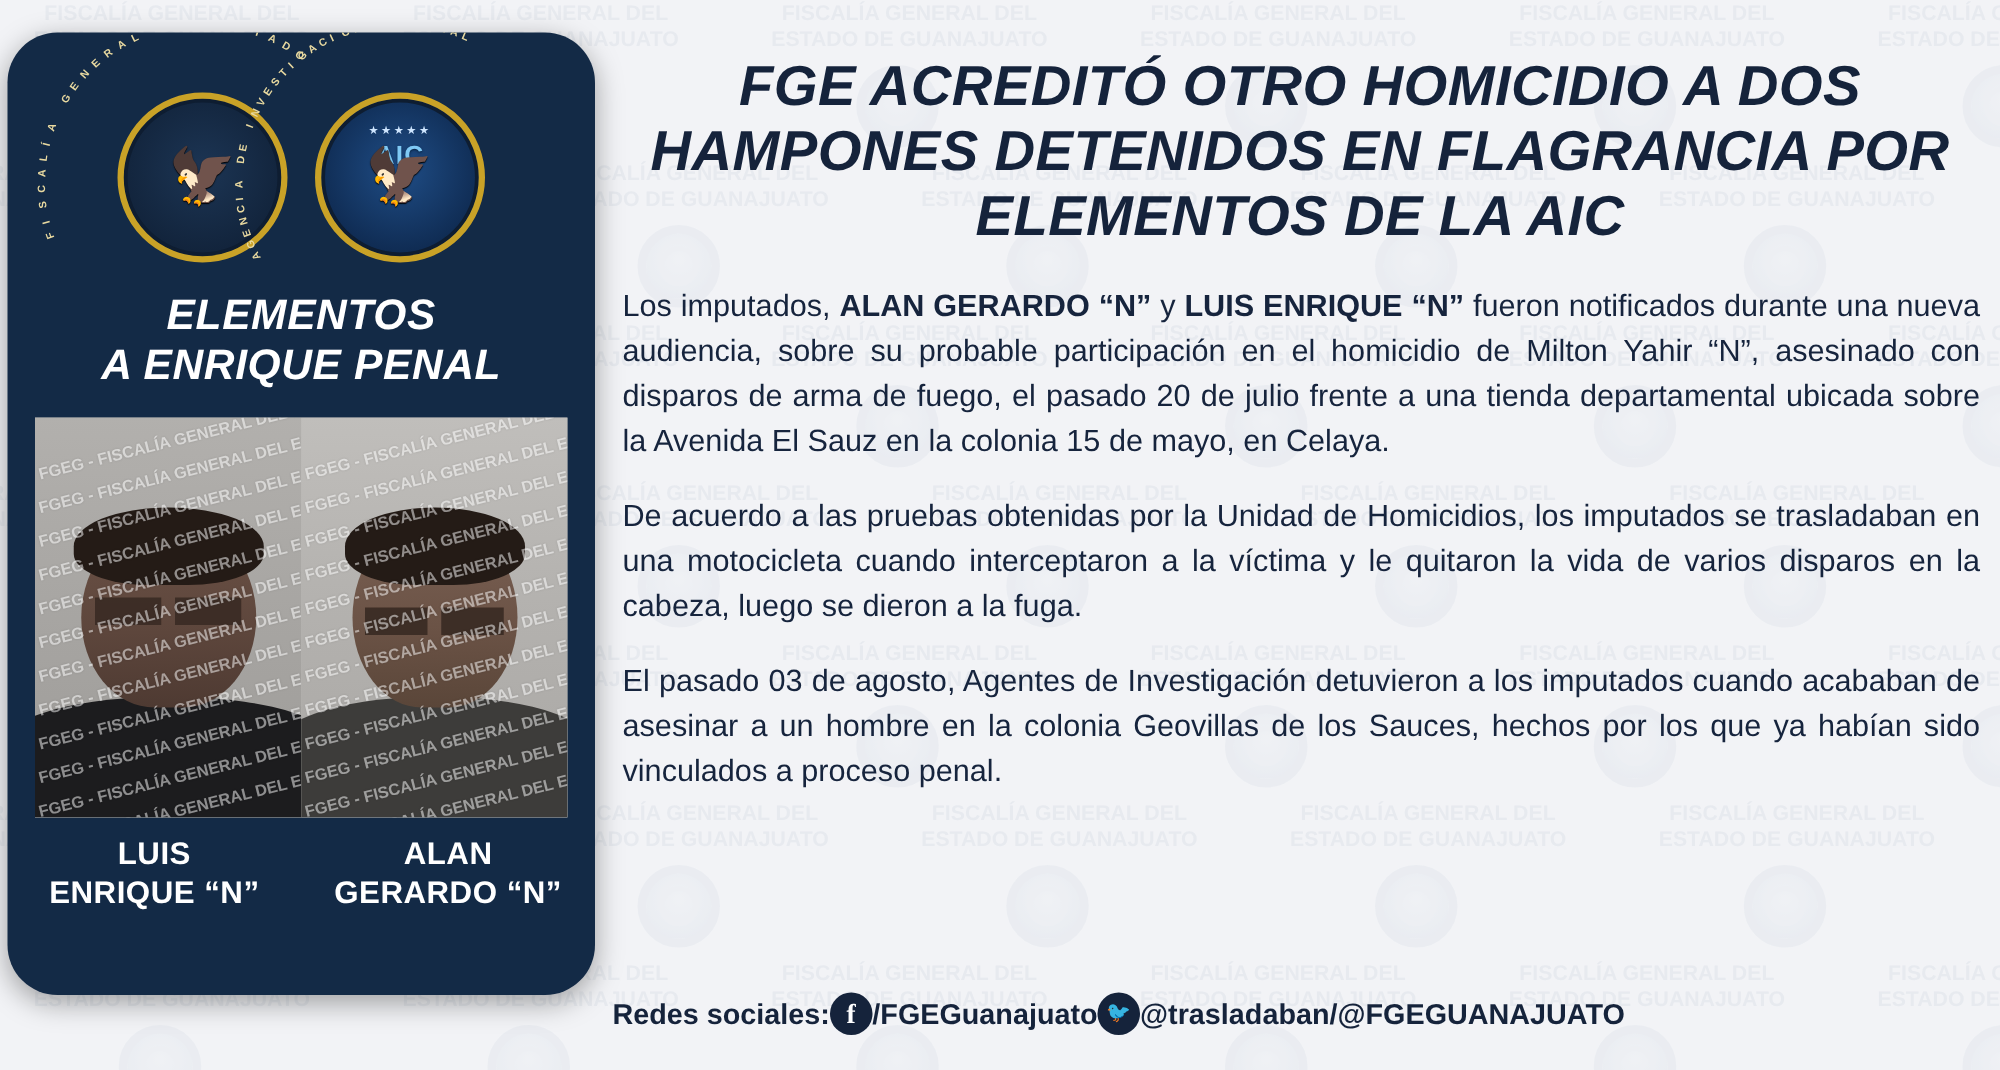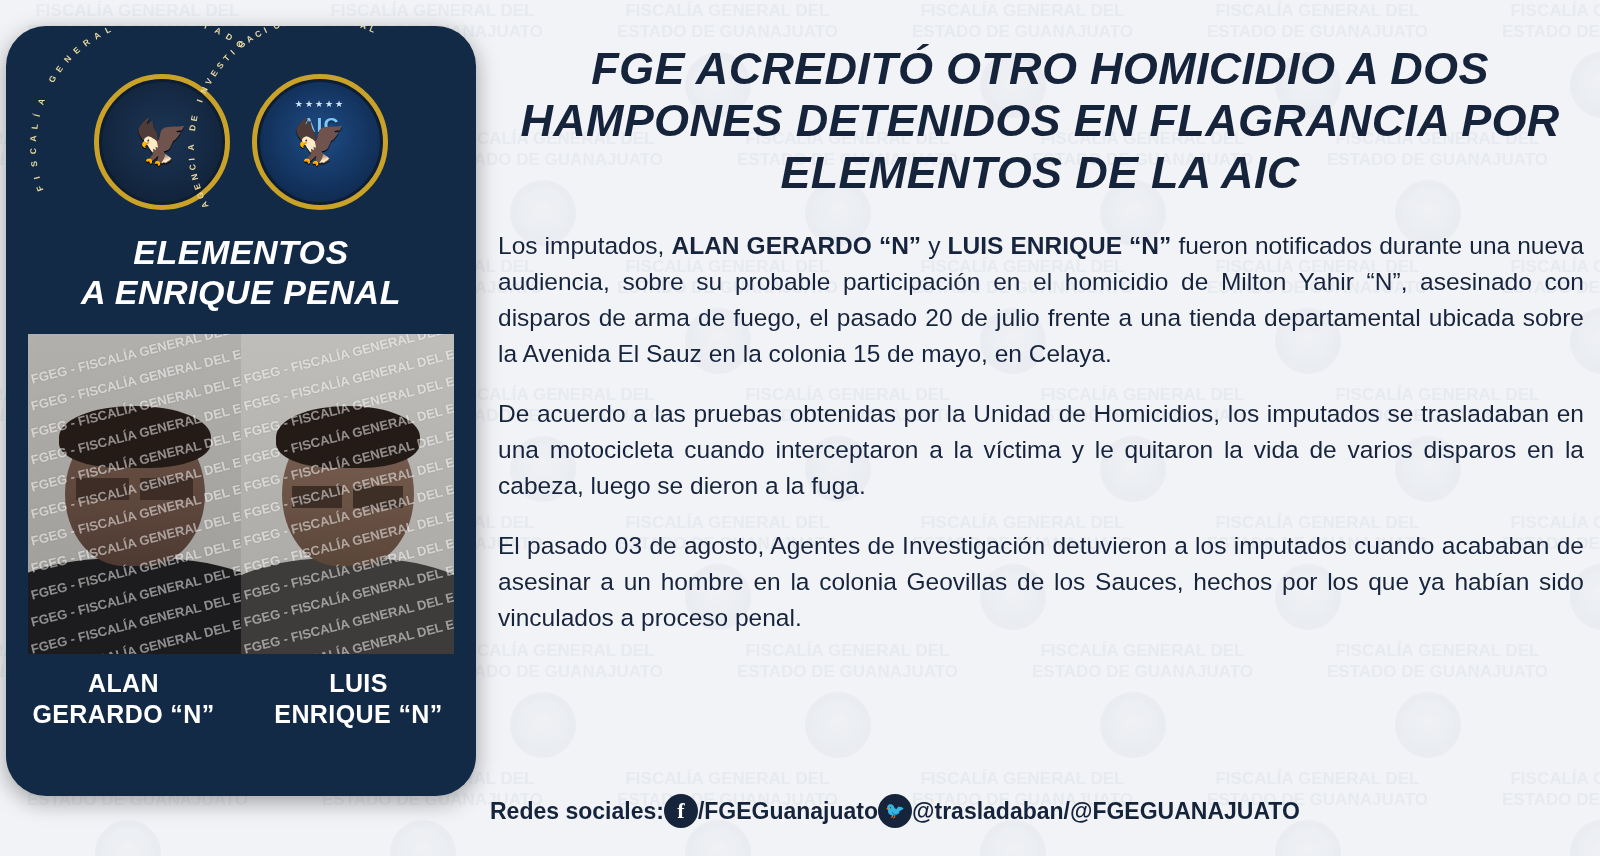--- a/index.html
+++ b/index.html
@@ -645,26 +645,26 @@
             <div>FGEG - FISCALÍA GENERAL DEL ESTADO DE GUANAJUATO - FGEG</div>
             <div>FGEG - FISCALÍA GENERAL DEL ESTADO DE GUANAJUATO - FGEG</div>
             <div>FGEG - FISCALÍA GENERAL DEL ESTADO DE GUANAJUATO - FGEG</div>
             <div>FGEG - FISCALÍA GENERAL DEL ESTADO DE GUANAJUATO - FGEG</div>
           </div>
       </div>
     </div>
 
     <div class="names">
       <div class="name">
+        <div>LUIS</div>
+        <div>ENRIQUE “N”</div>
+      </div>
+      <div class="name">
         <div>ALAN</div>
         <div>GERARDO “N”</div>
-      </div>
-      <div class="name">
-        <div>LUIS</div>
-        <div>ENRIQUE “N”</div>
       </div>
     </div>
   </div>
 
   <div class="right">
     <div class="headline">FGE ACREDITÓ OTRO HOMICIDIO A DOS HAMPONES DETENIDOS EN FLAGRANCIA POR ELEMENTOS DE LA AIC</div>
 
     <div class="body-text">
       <p>
         <span>Los imputados, </span><b>ALAN GERARDO “N”</b><span> y </span><b>LUIS ENRIQUE “N”</b><span> fueron notificados durante una nueva audiencia, sobre su probable participación en el homicidio de Milton Yahir “N”, asesinado con disparos de arma de fuego, el pasado 20 de julio frente a una tienda departamental ubicada sobre la Avenida El Sauz en la colonia 15 de mayo, en Celaya.</span>

